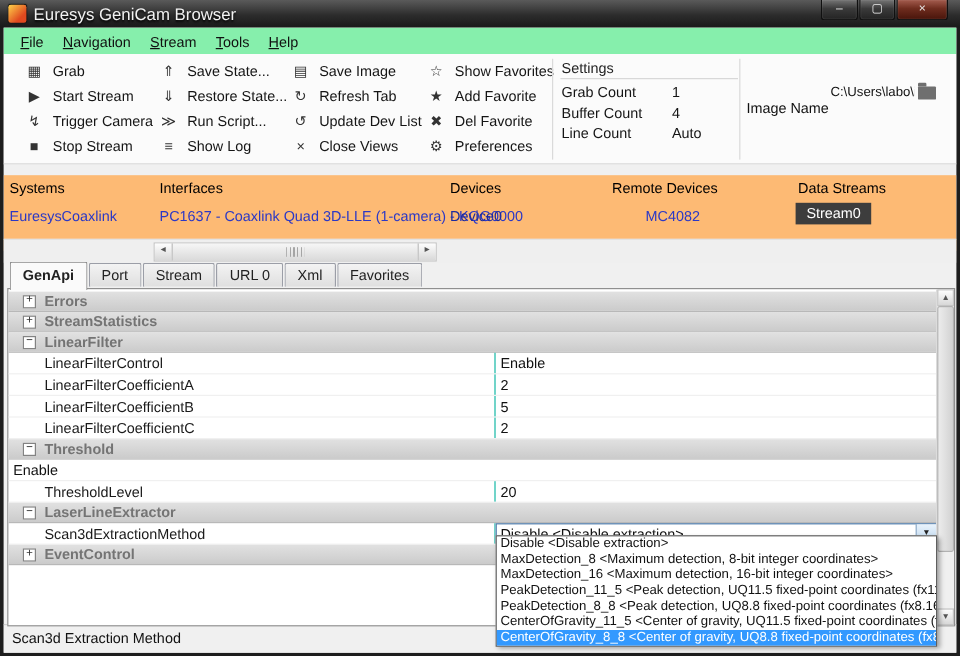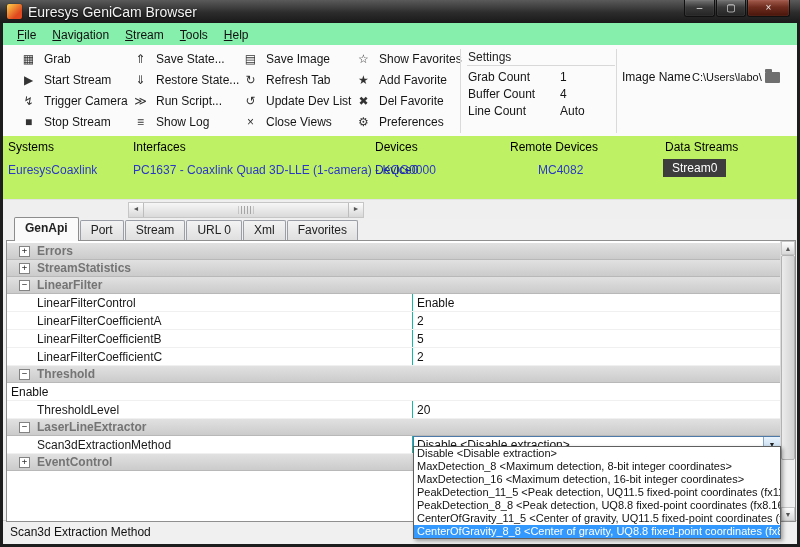--- a/index.html
+++ b/index.html
@@ -34,47 +34,47 @@
   .toolbar{position:absolute;left:0;right:0;top:22px;height:91px;background:#fbfbfb;
     border-bottom:1px solid #dadada}
   .tb-col{position:absolute;top:5px;display:flex;flex-direction:column;gap:3px}
   .tb-btn{display:flex;align-items:center;height:18px;gap:8px;padding:0 4px;white-space:nowrap;cursor:default}
   .tb-ico{width:15px;text-align:center;font-size:12px;color:#333;flex:0 0 15px}
   .tb-lbl{color:#151515}
   .vsep{position:absolute;top:4px;height:84px;width:1px;background:#dadada}
   .settings-title{position:absolute;left:465px;top:5px;color:#222}
   .settings-line{position:absolute;left:464px;top:20px;width:148px;height:1px;background:#d8d8d8}
   .set-label,.set-value{position:absolute;color:#151515}
-  .imgname-label{position:absolute;left:619px;top:25px}
+  .imgname-label{position:absolute;left:619px;top:38px}
   .imgname-value{position:absolute;left:689px;top:26px;width:70px;overflow:hidden;white-space:nowrap;font-size:11px}
   .folder{position:absolute;left:762px;top:27px;width:15px;height:11px;background:#6f6f6f;border-radius:1px}
   .folder::before{content:"";position:absolute;left:0;top:-3px;width:7px;height:3px;background:#6f6f6f;border-radius:1px 1px 0 0}
 
   
-  .topology{position:absolute;left:0;right:0;top:113px;height:63px;background:#bef264}
+  .topology{position:absolute;left:0;right:0;top:123px;height:63px;background:#fdba74}
   .tp-h{position:absolute;top:4px;color:#000;white-space:nowrap}
   .tp-v{position:absolute;top:27px;white-space:nowrap}
   .link{color:#2b38c6}
   .devlink{color:#1b2a9e}
   .stream-badge{position:absolute;left:660px;top:23px;background:#3d3d3d;color:#fff;padding:2px 9px}
 
   
   .hscroll-band{position:absolute;left:0;right:0;top:176px;height:19px;background:#efefef;border-top:1px solid #e2e2e2}
   .hscrollbar{position:absolute;left:125px;top:2px;width:234px;height:14px;background:#f5f5f5;
     border:1px solid #c6c6c6;display:flex}
   .hs-btn{width:14px;background:linear-gradient(#fdfdfd,#d8d8d8);font-size:7px;line-height:12px;
     text-align:center;color:#555}
   .hs-thumb{flex:1;background:linear-gradient(#f6f6f6,#dadada);border-left:1px solid #bdbdbd;
     border-right:1px solid #bdbdbd;position:relative}
   .hs-thumb::after{content:"";position:absolute;left:50%;top:3px;bottom:3px;width:15px;
     transform:translateX(-50%);background:repeating-linear-gradient(90deg,#a5a5a5 0 1px,transparent 1px 3px)}
 
   
-  .tabstrip{position:absolute;left:9px;top:195px;right:3px;height:22px;display:flex;
-    align-items:flex-end;z-index:5;padding-left:2px}
+  .tabstrip{position:absolute;left:3px;top:195px;right:3px;height:22px;display:flex;
+    align-items:center;z-index:5;padding-left:2px}
   .tab{height:19px;line-height:18px;padding:0 10px;background:linear-gradient(#f3f3f3,#dfdfdf);
     border:1px solid #9b9ea7;border-bottom:none;margin-right:1px;border-radius:2px 2px 0 0;color:#222;cursor:default}
   .tab.selected{height:23px;line-height:21px;background:#fafafa;font-weight:bold;position:relative;
     z-index:6;margin-bottom:-1px;border-color:#8c8c8c}
 
   
   .grid{position:absolute;left:3px;top:217px;width:788px;height:280px;background:#fff;
     border:1px solid #8f8f8f;z-index:4}
   .grid-body{position:absolute;left:0;top:0;bottom:0;right:14px;overflow:hidden;padding-top:2px}
   .grow{display:flex;height:17px;align-items:stretch}

